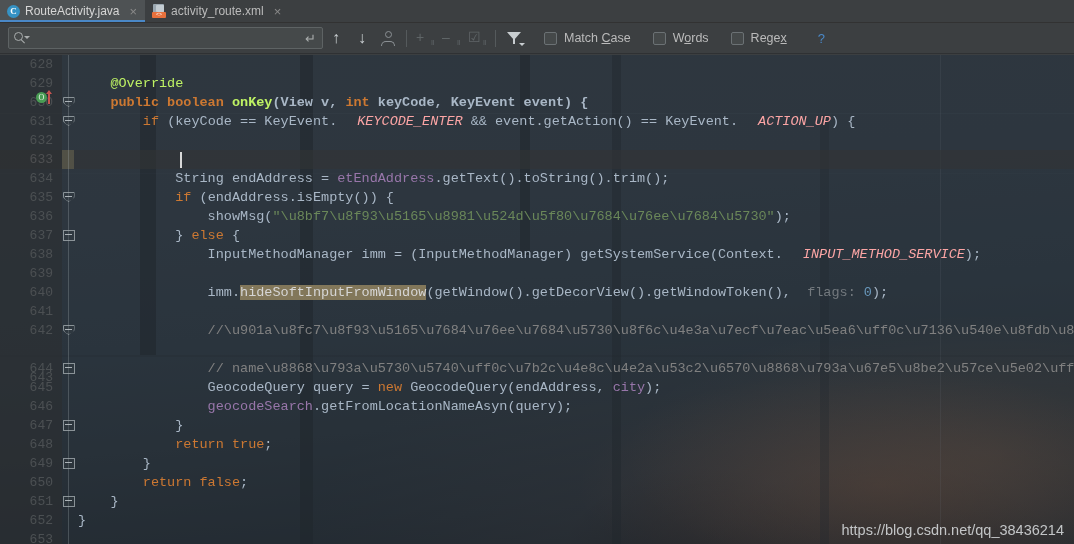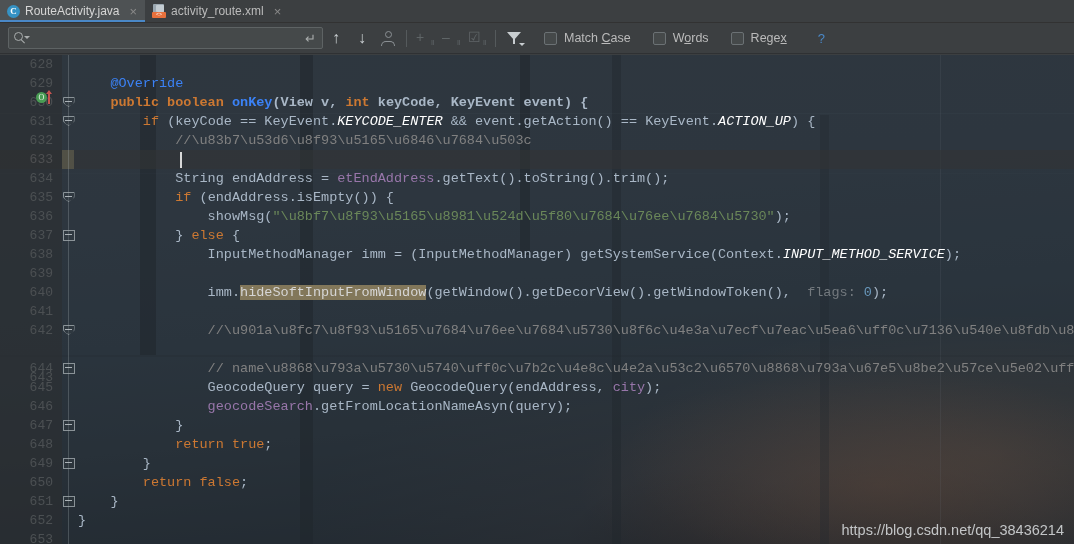--- a/index.html
+++ b/index.html
@@ -354,22 +354,22 @@
     left: 78px;
     height: 19px;
     line-height: 19px;
     color: #a9b7c6;
   }
   
   .kw  { color: #cc7832; }
   .cmt { color: #808080; }
   .str { color: #6a8759; }
   .fld { color: #9876aa; }
-  .stc { color: #ffffff; font-style: italic; }
-  .mth { color: #3b82f6; }
+  .stc { color: #fca5a5; font-style: italic; margin-left: 20px; }
+  .mth { color: #bef264; }
   .num { color: #6897bb; }
   .pln { color: #a9b7c6; }
   .hint { color: #73797e; }
   .match {
     background: #82775a;
     color: #d6d6d6;
   }
   
   .caret-bar {
     position: absolute;
@@ -610,21 +610,20 @@
     <div class="codearea">
 
       <div class="cl" style="top:0px;"></div>
 
       <div class="cl" style="top:19px;"><span class="mth">    @Override</span></div>
 
       <div class="cl" style="top:38px;font-weight:bold;"><span class="kw">    public boolean </span><span class="mth">onKey</span><span class="pln">(View v, </span><span class="kw">int </span><span class="pln">keyCode, KeyEvent event) {</span></div>
 
       <div class="cl" style="top:57px;"><span class="kw">        if </span><span class="pln">(keyCode == KeyEvent.</span><span class="stc">KEYCODE_ENTER</span><span class="pln"> &amp;&amp; event.getAction() == KeyEvent.</span><span class="stc">ACTION_UP</span><span class="pln">) {</span></div>
 
-      <div class="cl" style="top:76px;"><span class="cmt">            //\u83b7\u53d6\u8f93\u5165\u6846\u7684\u503c</span></div>
 
       <div class="cl" style="top:95px;"></div>
       <div class="caret-bar" style="left:180px; top:97px;"></div>
 
       <div class="cl" style="top:114px;"><span class="pln">            String endAddress = </span><span class="fld">etEndAddress</span><span class="pln">.getText().toString().trim();</span></div>
 
       <div class="cl" style="top:133px;"><span class="kw">            if </span><span class="pln">(endAddress.isEmpty()) {</span></div>
 
       <div class="cl" style="top:152px;"><span class="pln">                showMsg(</span><span class="str">"\u8bf7\u8f93\u5165\u8981\u524d\u5f80\u7684\u76ee\u7684\u5730"</span><span class="pln">);</span></div>
 

